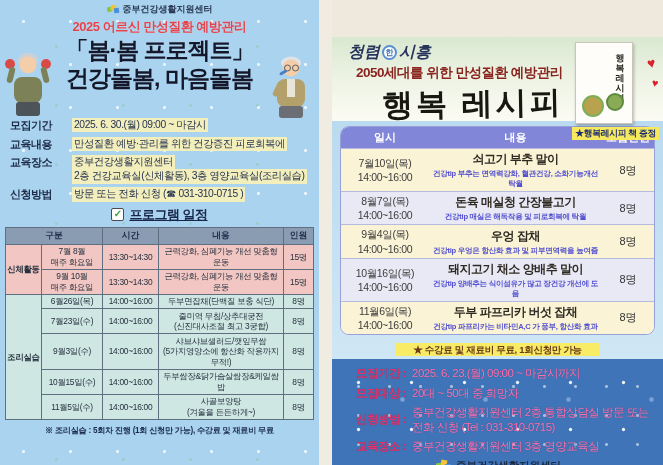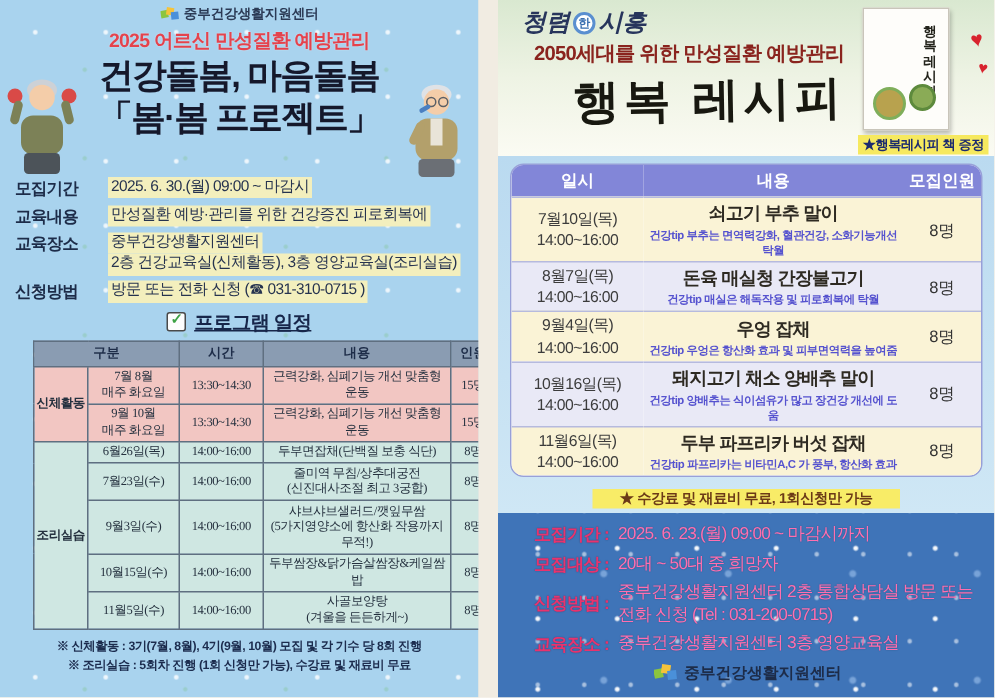--- a/index.html
+++ b/index.html
@@ -31,33 +31,33 @@
   .lp-row { display:flex; gap:7px; margin-bottom:3.5px; }
   .lp-label { width:55px; flex-shrink:0; font-size:11px; font-weight:800; color:#1d2c49; letter-spacing:-0.5px; }
   .lp-value { font-size:10.3px; color:#26334f; line-height:1.4; letter-spacing:-0.4px; }
   .hl { background:#f3efbd; padding:0 2px; display:inline-block; }
 
   .lp-schedule { display:flex; align-items:center; justify-content:center; gap:5px; margin:3px 0 3px 0; }
   .checkbox { width:13px; height:13px; background:#fdfdfd; border:1.5px solid #4a4a4a; border-radius:2px;
     font-size:10px; line-height:10px; color:#3da244; font-weight:bold; text-align:center; }
   .lp-schedule-title { font-size:13px; font-weight:800; color:#17264a; text-decoration:underline; letter-spacing:-0.5px; }
 
-  .lp-table { width:calc(100% - 10px); margin:0 22px; border-collapse:collapse; table-layout:fixed;font-family:Liberation Serif, serif; }
+  .lp-table { width:calc(100% - 10px); margin:0 5px; border-collapse:collapse; table-layout:fixed; }
   .lp-table th, .lp-table td { border:1px solid #5f6f80; text-align:center; vertical-align:middle; }
   .lp-table th { background:#8a9cb2; color:#1e2d49; font-size:8.8px; font-weight:800; padding:2px 0; }
   .lp-table td { font-size:8.4px; color:#25313f; padding:1.5px 1px; line-height:1.25; letter-spacing:-0.3px; }
   .row-pink td { background:#f2c6c2; }
   .row-teal td { background:#cfe7e2; }
   .cat-cell { font-weight:800; font-size:9px; }
   .lp-footnotes { margin-top:5px; text-align:center; font-size:8.2px; font-weight:800; color:#1c2c4e; line-height:1.55; letter-spacing:-0.3px; }
 
   
   .right-poster { width:331px; height:465px; flex-shrink:0; display:flex; flex-direction:column; }
 
-  .rp-header { position:relative; height:104px; background:linear-gradient(180deg,#d9e8d0 0%, #eef3e4 50%, #fbfbf3 100%); flex-shrink:0; }
+  .rp-header { position:relative; height:84px; background:linear-gradient(180deg,#d9e8d0 0%, #eef3e4 50%, #fbfbf3 100%); flex-shrink:0;margin-top:37px; }
   .rp-brand { position:absolute; left:16px; top:5px; display:flex; align-items:center; gap:2px;
     font-size:16px; font-weight:800; color:#27355c; font-style:italic; letter-spacing:0; }
   .emblem { width:15px; height:15px; border-radius:50%; border:2px solid #5a8fd0; background:#fff;
     font-size:8px; line-height:11px; text-align:center; color:#3a6fb0; font-weight:bold; font-style:normal; }
   .rp-subtitle { position:absolute; left:24px; top:27px; font-size:13.5px; font-weight:800; color:#8a241e; letter-spacing:-0.5px; }
   .rp-title { position:absolute; left:50px; top:46px; font-size:31px; font-weight:900; color:#181810; letter-spacing:3px; transform:rotate(-1deg); }
   .book { position:absolute; right:30px; top:5px; width:58px; height:82px; background:#fefdfa; border:1px solid #c9c5ba; box-shadow:1px 2px 3px rgba(0,0,0,.25); overflow:hidden; }
   .book-spine-text { position:absolute; right:6px; top:4px; writing-mode:vertical-rl; font-size:9px; font-weight:800; color:#23231b; letter-spacing:1px; }
   .book-photo1 { position:absolute; left:6px; bottom:6px; width:22px; height:22px; border-radius:50%; background:#b8a24e; border:2px solid #7fae5a; }
   .book-photo2 { position:absolute; right:8px; bottom:12px; width:18px; height:18px; border-radius:50%; background:#8aab56; border:2px solid #5d8a3c; }
@@ -104,22 +104,22 @@
     <div class="lp-header">
       <div class="lp-org">
         <svg width="13" height="11" viewBox="0 0 13 11">
             <rect x="0" y="3" width="5" height="5" fill="#8bc53f" transform="rotate(-12 2 5)"></rect>
             <rect x="4" y="1" width="5" height="5" fill="#f5c33b" transform="rotate(8 6 3)"></rect>
             <rect x="7" y="4" width="5" height="5" fill="#4a90d9" transform="rotate(-6 9 6)"></rect>
           </svg>
         <span>중부건강생활지원센터</span>
       </div>
       <div class="lp-subtitle">2025 어르신 만성질환 예방관리</div>
+      <div class="lp-title">「봄·봄 프로젝트」</div>
       <div class="lp-title">건강돌봄, 마음돌봄</div>
-      <div class="lp-title">「봄·봄 프로젝트」</div>
       <div class="figure left-man">
         <svg width="52" height="68" viewBox="0 0 52 68">
           <circle cx="8" cy="14" r="5" fill="#d94a47"></circle>
             <circle cx="44" cy="14" r="5" fill="#d94a47"></circle>
           <rect x="6" y="17" width="6" height="16" rx="3" fill="#7c8157" transform="rotate(14 9 25)"></rect>
           <rect x="40" y="17" width="6" height="16" rx="3" fill="#7c8157" transform="rotate(-14 43 25)"></rect>
           <ellipse cx="26" cy="10" rx="10" ry="7" fill="#cdd1d6"></ellipse>
           <circle cx="26" cy="15" r="8.5" fill="#f4cda9"></circle>
           <rect x="12" y="27" width="28" height="26" rx="8" fill="#7c8157"></rect>
           <rect x="14" y="52" width="24" height="14" rx="3" fill="#4c5359"></rect>
@@ -240,21 +240,20 @@
           <td>
               <div>사골보양탕</div>
               <div>(겨울을 든든하게~)</div>
             </td>
           <td>8명</td>
         </tr>
       </tbody>
     </table>
 
     <div class="lp-footnotes">
-      <div>※ 신체활동 : 3기(7월, 8월), 4기(9월, 10월) 모집 및 각 기수 당 8회 진행</div>
       <div>※ 조리실습 : 5회차 진행 (1회 신청만 가능), 수강료 및 재료비 무료</div>
     </div>
   </div>
 
   <div class="gap-strip"></div>
 
   <div class="right-poster">
     <div class="rp-header">
       <div class="rp-brand">
         <span>청렴</span>
@@ -356,21 +355,21 @@
         <span class="rp-info-value">2025. 6. 23.(월) 09:00 ~ 마감시까지</span>
       </div>
       <div class="rp-info-row">
         <span class="rp-info-label">모집대상 :</span>
         <span class="rp-info-value">20대 ~ 50대 중  희망자</span>
       </div>
       <div class="rp-info-row">
         <span class="rp-info-label">신청방법 :</span>
         <span class="rp-info-value">
           <div>중부건강생활지원센터 2층 통합상담실  방문 또는</div>
-          <div>전화 신청 (Tel : 031-200-0715)</div>
+          <div>전화 신청 (Tel : 031-310-0715)</div>
         </span>
       </div>
       <div class="rp-info-row">
         <span class="rp-info-label">교육장소 :</span>
         <span class="rp-info-value">중부건강생활지원센터 3층 영양교육실</span>
       </div>
       <div class="rp-footer-logo">
         <svg width="16" height="13" viewBox="0 0 16 13">
             <rect x="0" y="4" width="6" height="6" fill="#8bc53f" transform="rotate(-12 3 7)"></rect>
             <rect x="5" y="1" width="6" height="6" fill="#f5c33b" transform="rotate(8 8 4)"></rect>

